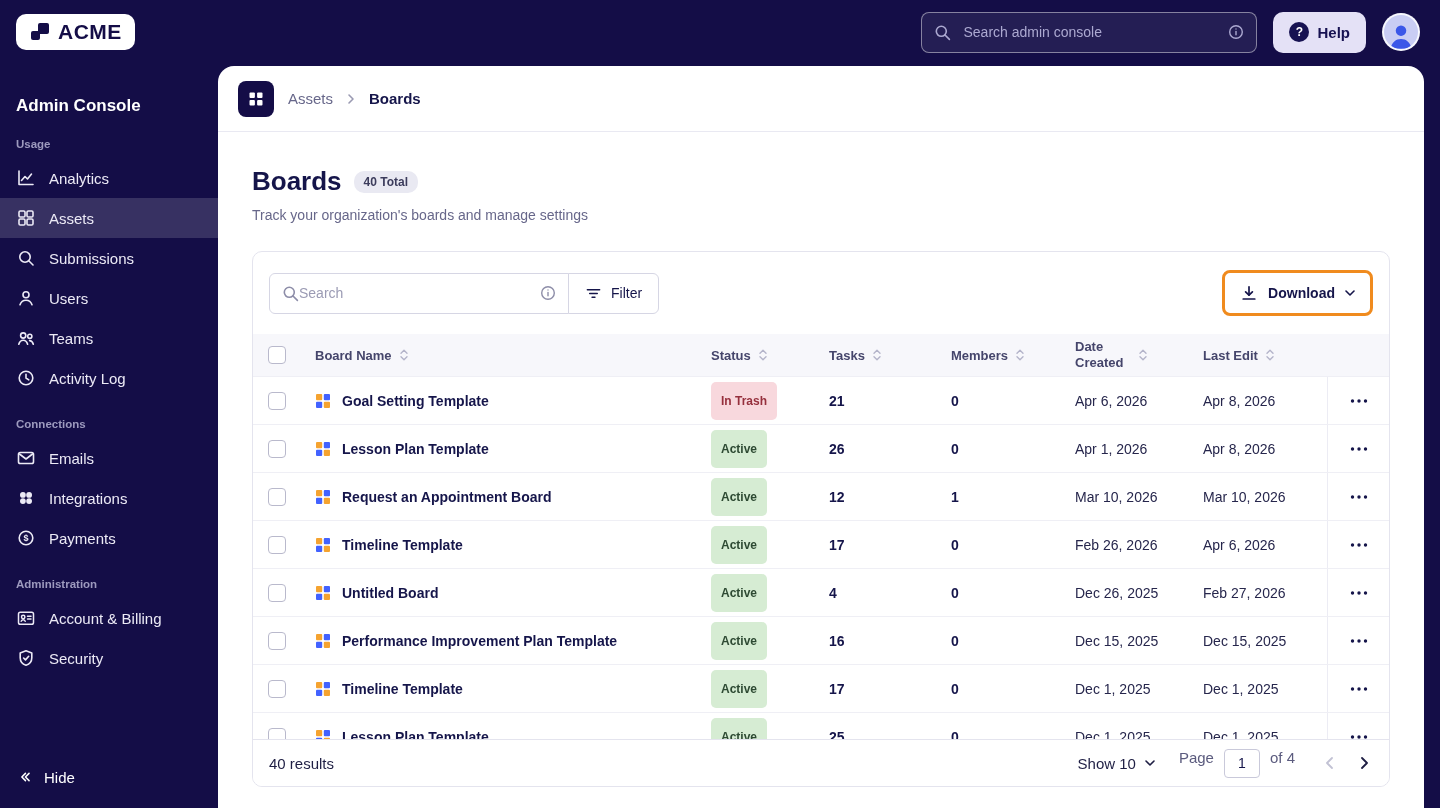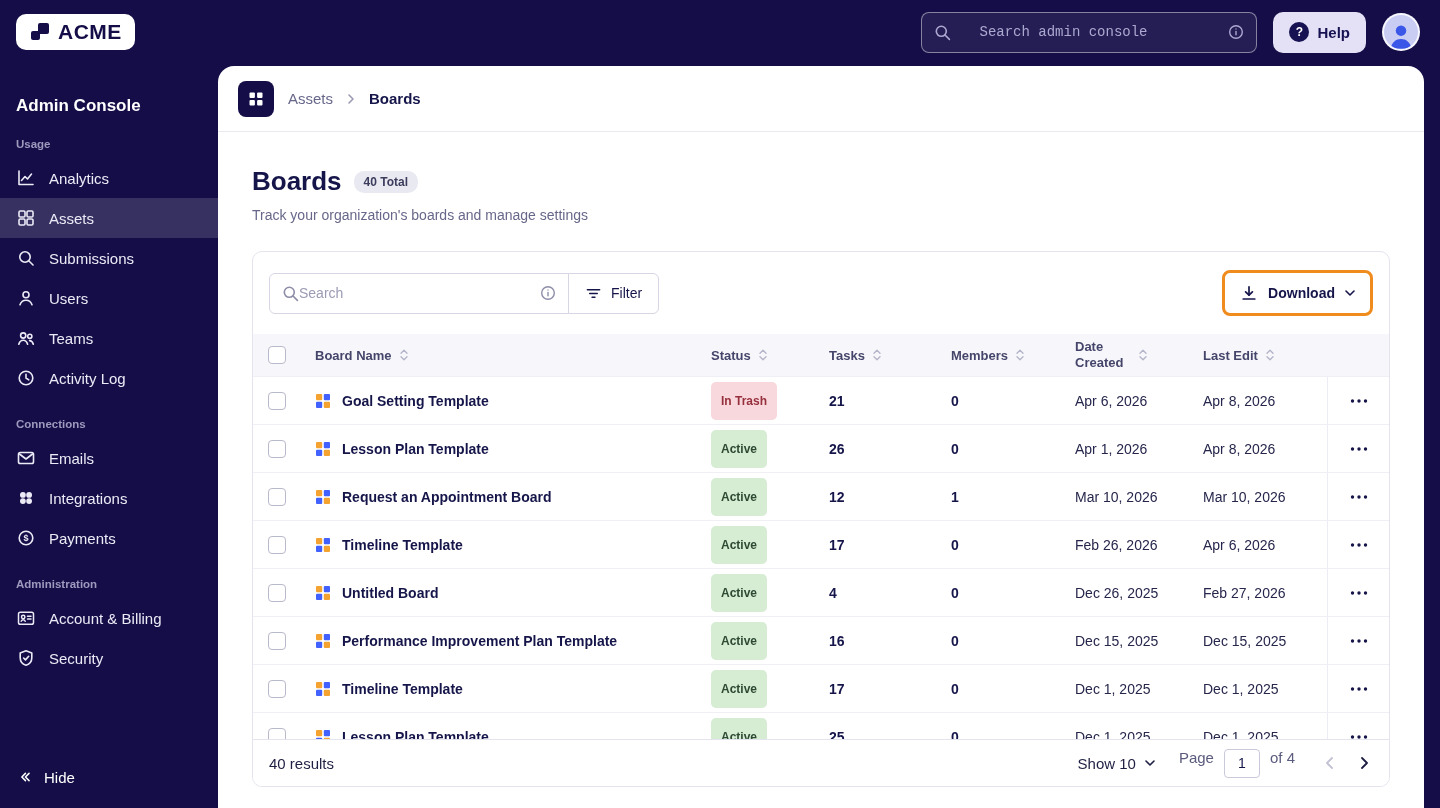--- a/index.html
+++ b/index.html
@@ -12,21 +12,21 @@
 
   
   .topbar { position: absolute; top: 0; left: 0; width: 1440px; height: 64px;
     display: flex; align-items: center; justify-content: space-between; padding: 0 20px 0 16px; }
   .logo { background: #fff; border-radius: 10px; height: 36px; padding: 0 13px;
     display: flex; align-items: center; gap: 7px; cursor: pointer; }
   .logo-text { font-size: 21px; font-weight: 800; color: #140d47; letter-spacing: .5px; }
   .topbar-right { display: flex; align-items: center; gap: 16px; }
   .admin-search { width: 336px; height: 41px; border: 1px solid rgba(255,255,255,.45);
     background: rgba(255,255,255,.07); border-radius: 8px; display: flex; align-items: center;
-    padding: 4px 12px; gap: 28px; color: #aca9d1; font-family: Liberation Mono, monospace; }
+    padding: 4px 12px; gap: 12px; color: #aca9d1; }
   .admin-search input { flex: 1; background: transparent; border: none; outline: none;
     color: #fff; font-size: 14px; font-family: inherit; }
   .admin-search input::placeholder { color: #aca9d1; }
   .help-btn { height: 41px; background: #e4e1f6; border: none; border-radius: 10px; padding: 0 16px;
     display: flex; align-items: center; gap: 8px; font-size: 15px; font-weight: 600; color: #171252;
     cursor: pointer; font-family: inherit; }
   .help-q { width: 20px; height: 20px; border-radius: 50%; background: #171252; color: #fff;
     font-size: 12px; font-weight: 700; display: flex; align-items: center; justify-content: center; }
   .avatar { width: 38px; height: 38px; border-radius: 50%; background: #c9cdf4;
     border: 2px solid rgba(255,255,255,.85); display: flex; align-items: flex-end; justify-content: center;

